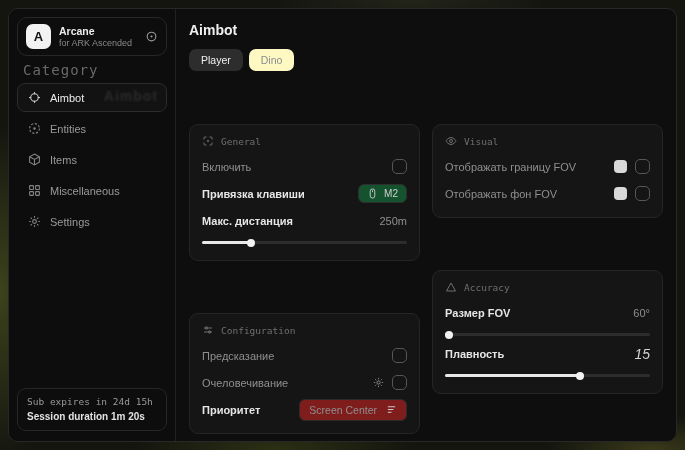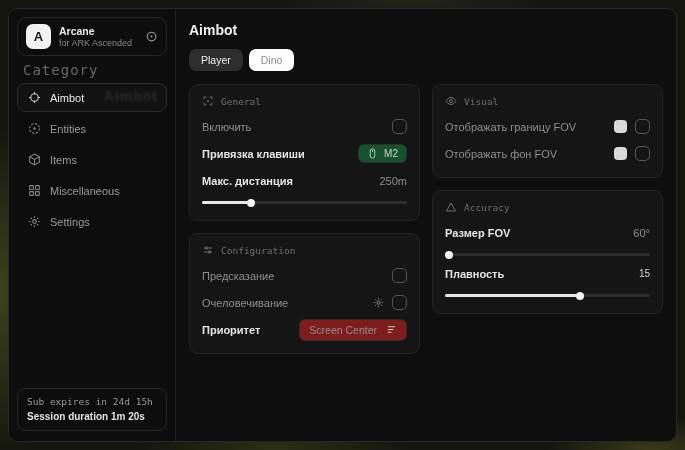--- a/index.html
+++ b/index.html
@@ -59,25 +59,25 @@
   .sub-expires { font-family:"DejaVu Sans Mono", monospace; font-size:9.5px; color:#9a9a9a; }
   .session-duration { font-size:10px; font-weight:bold; color:#e3e3e3; margin-top:4px; }
   
   .main { flex:1; padding:13px 13px; overflow:hidden; }
   .page-title { font-size:14px; font-weight:bold; color:#f0f0f0; }
   .tabs { display:flex; gap:6px; margin-top:11px; }
   .tab {
     padding:5px 12px; border-radius:7px; font-size:10.5px; cursor:default;
   }
   .tab.active { background:#2d2d2d; color:#f0f0f0; }
-  .tab.inactive { background:#ffffff; color:#8d8d8d; }
+  .tab.inactive { background:#fef9c3; color:#8d8d8d; }
   .cards-grid { display:flex; gap:12px; margin-top:13px; align-items:flex-start; }
   .col { flex:1; display:flex; flex-direction:column; gap:12px; min-width:0; }
   .card {
-    background:#151515; border:1px solid #252525; border-radius:9px; padding:10px 12px 11px 12px;
+    background:#151515; border:1px solid #252525; border-radius:9px; padding:10px 12px 11px 12px;margin-top:40px;
   }
   .card-header {
     display:flex; align-items:center; gap:7px; color:#6f6f6f;
     font-family:"DejaVu Sans Mono", monospace; font-size:9.5px; margin-bottom:7px;
   }
   .card-header .hicon { display:flex; }
   .row {
     display:flex; align-items:center; justify-content:space-between;
     min-height:25px; font-size:11px; margin-top:2px;
   }
@@ -95,21 +95,21 @@
     color:#d0d0d0; font-size:10px;
   }
   .keybind-btn .kicon { display:flex; color:#cfcfcf; }
   .dropdown {
     display:flex; align-items:center; gap:9px; background:#7f1d1d;
     border:1px solid #2b2b2b; border-radius:6px; padding:4px 9px;
     color:#8f8f8f; font-size:10.5px;
   }
   .dropdown .dicon { display:flex; color:#d6d6d6; }
   .value-dim { color:#8f8f8f; font-size:11px; }
-  .value-bright { color:#d4d4d4; font-size:10px; }
+  .value-bright { color:#d4d4d4; font-size:14px;font-style:italic; }
   .slider { position:relative; height:3px; background:#2d2d2d; border-radius:2px; margin:8px 0 5px 0; }
   .slider .fill { position:absolute; left:0; top:0; height:100%; background:#e8e8e8; border-radius:2px; }
   .slider .thumb {
     position:absolute; top:50%; right:-4px; transform:translateY(-50%);
     width:8px; height:8px; background:#f2f2f2; border-radius:50%;
   }
   .gear-mini { display:flex; color:#8f8f8f; }
   svg { display:block; }
 </style>
 </head>

